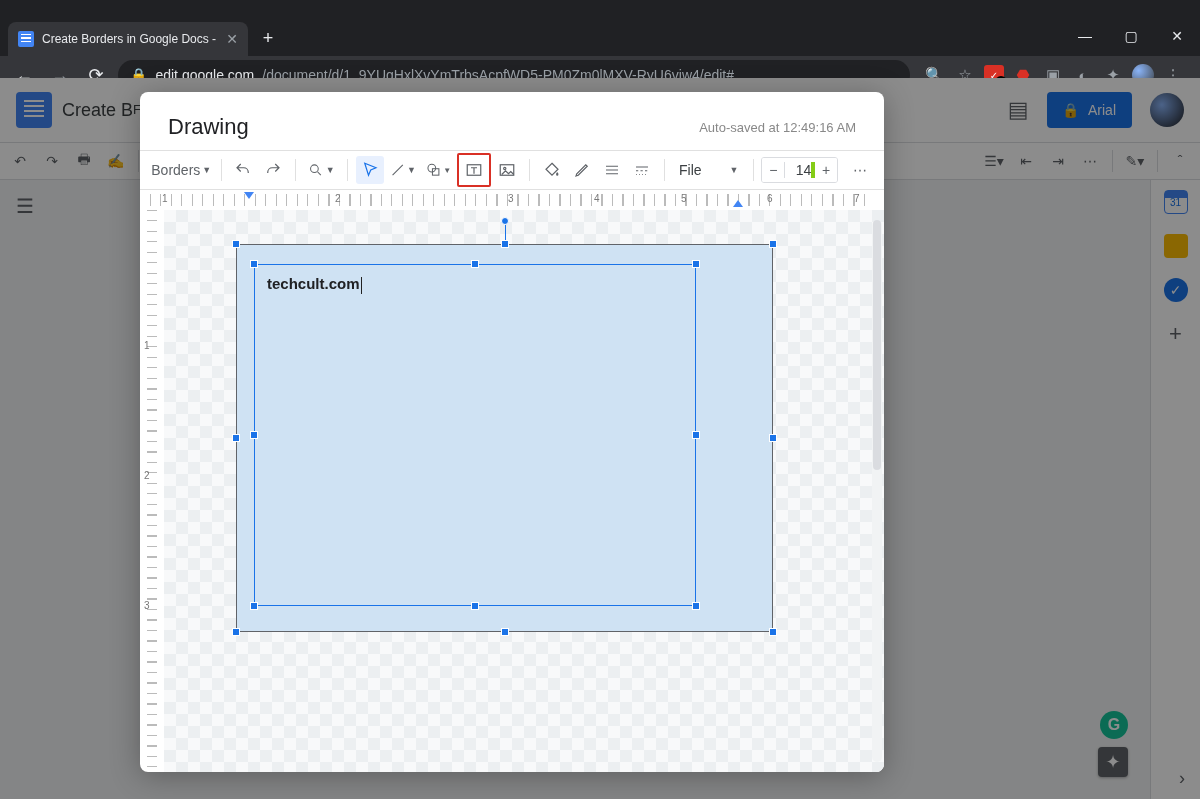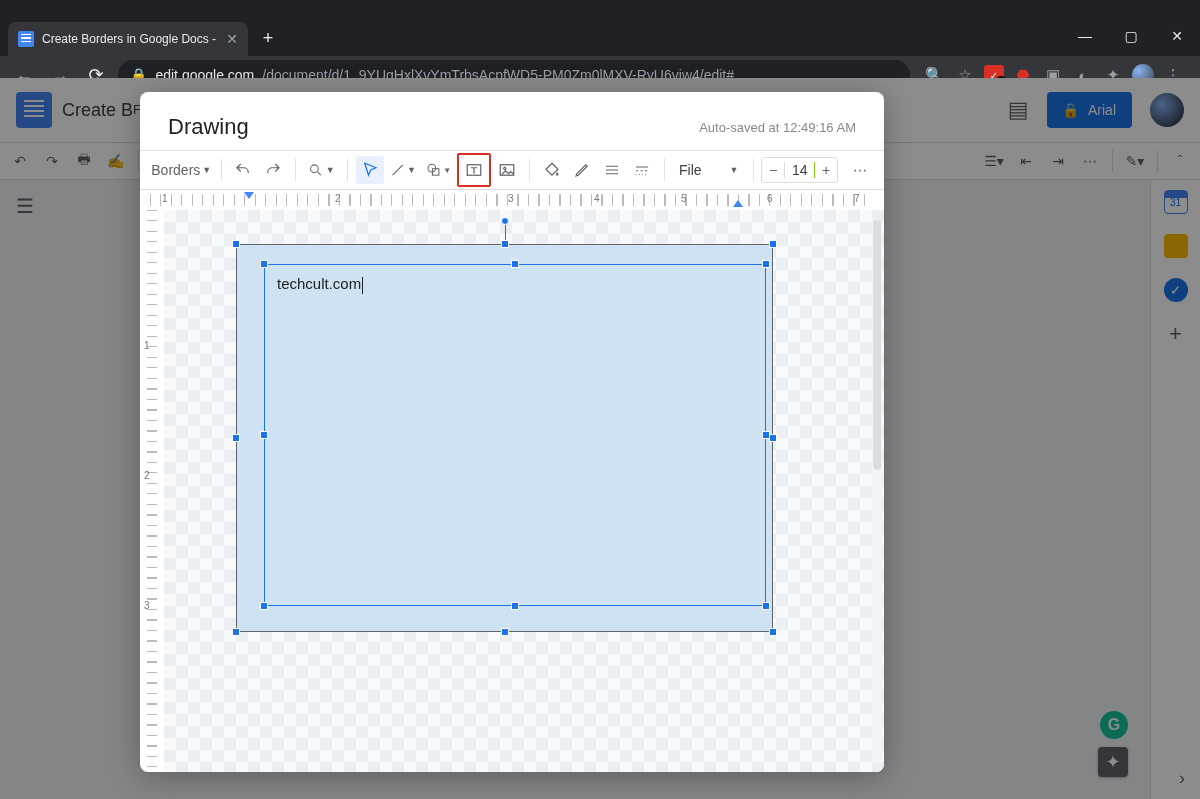--- a/index.html
+++ b/index.html
@@ -89,21 +89,21 @@
              cursor:pointer; border-radius:3px; font-size:14px; position:relative; }
   .dmt-btn.sel { background:#e8f0fe; color:#1a73e8; }
   .dmt-btn .caret { font-size:9px; margin-left:2px; color:#5f6368;}
   .dmt-highlight { border:2.5px solid #d93025; padding:1px; border-radius:2px; }
   .dmt-sep { width:1px; height:22px; background:#e0e0e0; margin:0 6px; }
   .dm-font { display:flex; align-items:center; gap:4px; padding:0 6px; cursor:pointer; font-size:14px; color:#3c4043;}
   .dm-font .caret { font-size:9px; color:#5f6368; margin-left:24px;}
   .dm-sizebox { display:flex; align-items:center; border:1px solid #dadce0; border-radius:3px; overflow:hidden; height:26px;}
   .dm-sizebox span { width:24px; text-align:center; font-size:14px; color:#3c4043;}
   .dm-sizebox button { width:24px; height:24px; border:none; background:#fff; color:#5f6368; cursor:pointer; font-size:14px;}
-  .dm-sizebox .val { border-left:1px solid #dadce0; border-right:1px solid #84cc16; width:34px;}
+  .dm-sizebox .val { border-left:1px solid #dadce0; border-right:4px solid #84cc16; width:34px;text-align:right;}
 
   .dm-ruler { height:20px; position:relative; font-size:10px; color:#888; padding-left:10px;
               display:flex; align-items:center; overflow:hidden; }
   .ruler-scale { position:absolute; left:10px; right:10px; top:4px; height:12px;
                  background: repeating-linear-gradient(90deg, #bbb 0 1px, transparent 1px 10.5px);}
   .ruler-num { position:absolute; top:3px; font-size:10px; color:#777;}
   .ruler-ind { position:absolute; top:2px; width:0; height:0; }
   .ruler-ind.down { border-left:5px solid transparent; border-right:5px solid transparent; border-top:7px solid #4285f4;}
   .ruler-ind.up { border-left:5px solid transparent; border-right:5px solid transparent; border-bottom:7px solid #4285f4; top:10px;}
 
@@ -118,22 +118,22 @@
                linear-gradient(45deg,#eceff1 25%,transparent 25%),
                linear-gradient(-45deg,#eceff1 25%,transparent 25%),
                linear-gradient(45deg,transparent 75%,#eceff1 75%),
                linear-gradient(-45deg,transparent 75%,#eceff1 75%);
              background-size:24px 24px;
              background-position:0 0,0 12px,12px -12px,-12px 0;
              background-color:#f8f9fa; }
 
   .shape-outer { position:absolute; left:72px; top:34px; width:537px; height:388px;
                  background:#cfe2f3; border:1px solid #606368; }
-  .textbox { position:absolute; left:100px; top:54px; width:502px; height:342px;
-             border:1.5px solid #1a73e8; background:transparent; }
+  .textbox { position:absolute; left:90px; top:54px; width:442px; height:342px;
+             border:1.5px solid #1a73e8; background:transparent;font-weight:bold; }
   .textbox .txt { position:absolute; left:12px; top:10px; color:#202124; font-size:15px; }
   .txt-cursor { display:inline-block; width:1px; height:17px; background:#222; vertical-align:middle; margin-left:1px;}
   .sel-handle { position:absolute; width:8px; height:8px; background:#1a73e8; border:1px solid #fff; }
   .sel-rot { position:absolute; width:8px; height:8px; border-radius:50%; background:#1a73e8; border:1px solid #fff;}
   .sel-rot-line { position:absolute; width:1px; background:#1a73e8; }
   .canvas-scroll { position:absolute; right:2px; top:10px; bottom:10px; width:10px; background:#f1f3f4; border-radius:5px;}
   .canvas-thumb { position:absolute; left:1px; top:0; width:8px; height:250px; background:#dadce0; border-radius:4px;}
 
   svg.ico { width:18px; height:18px; }
   svg.ico * { stroke:#5f6368; stroke-width:1.6; fill:none; }

